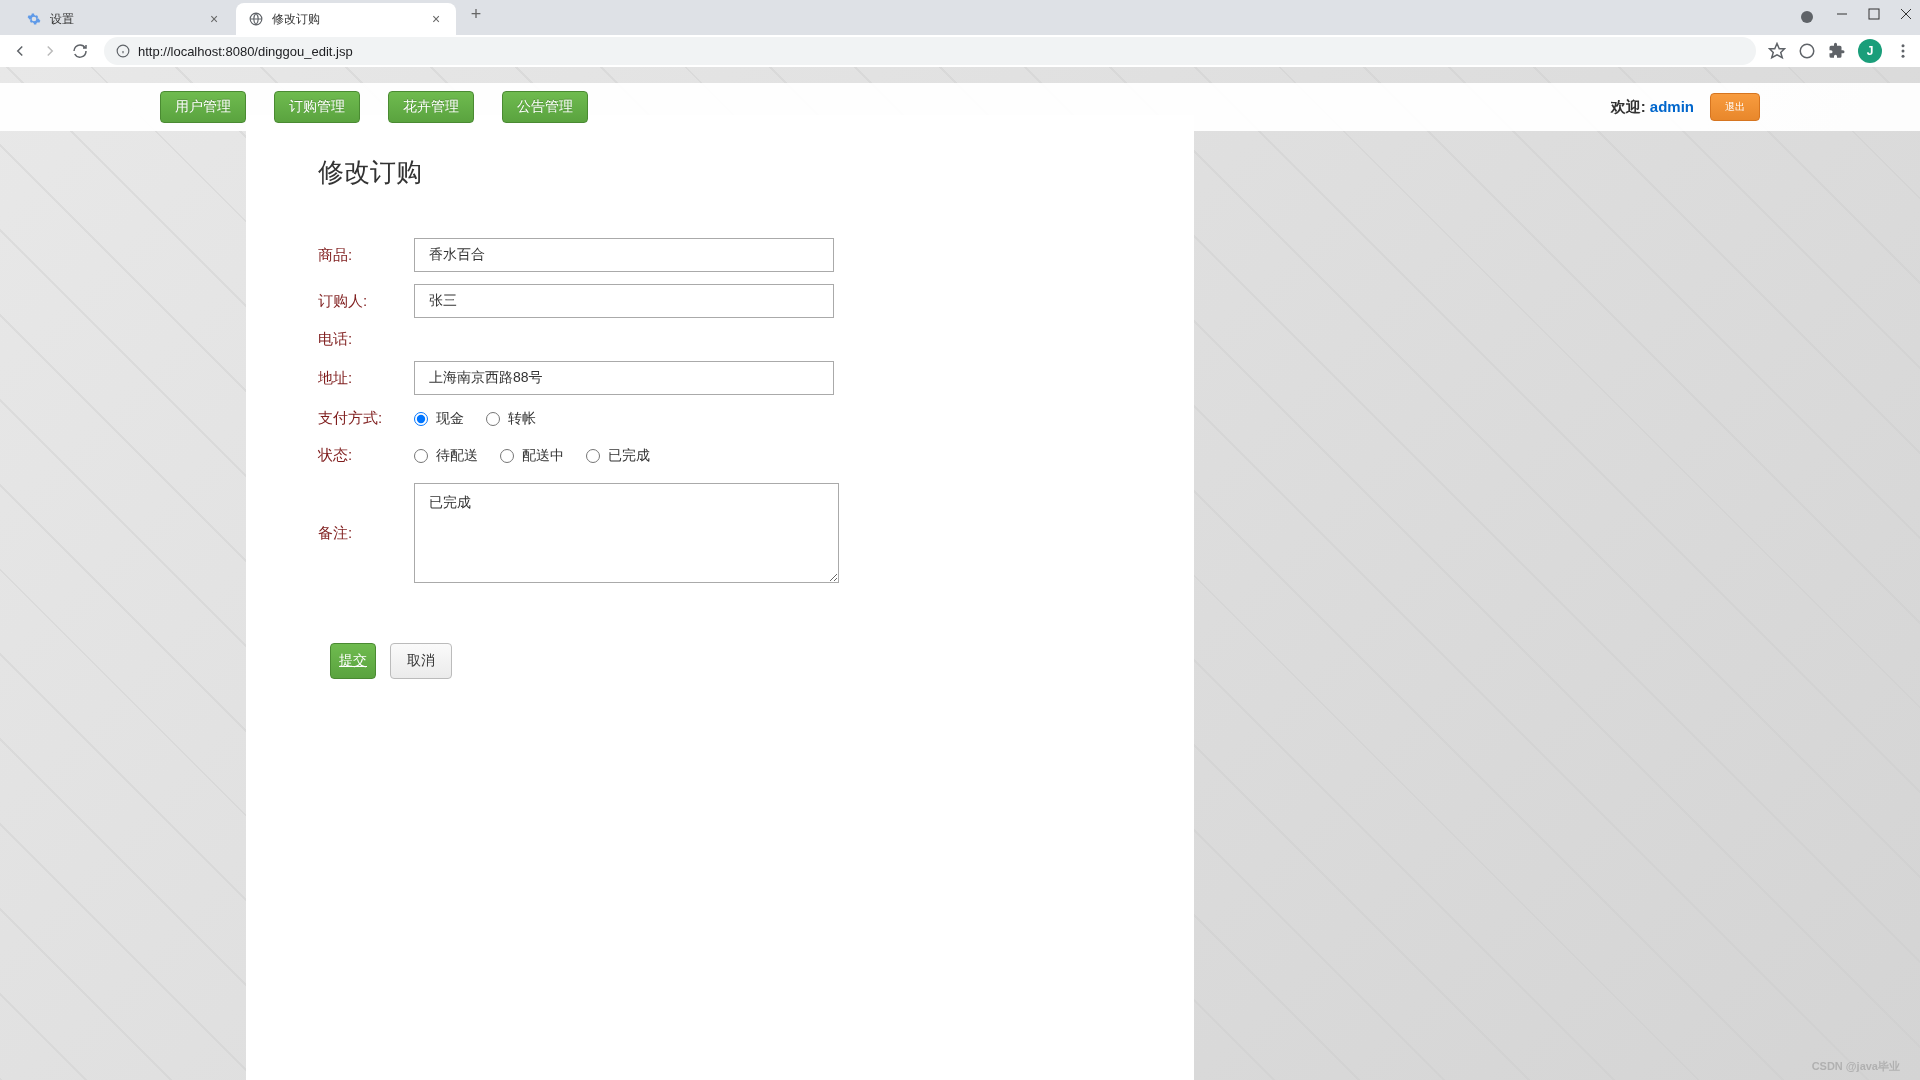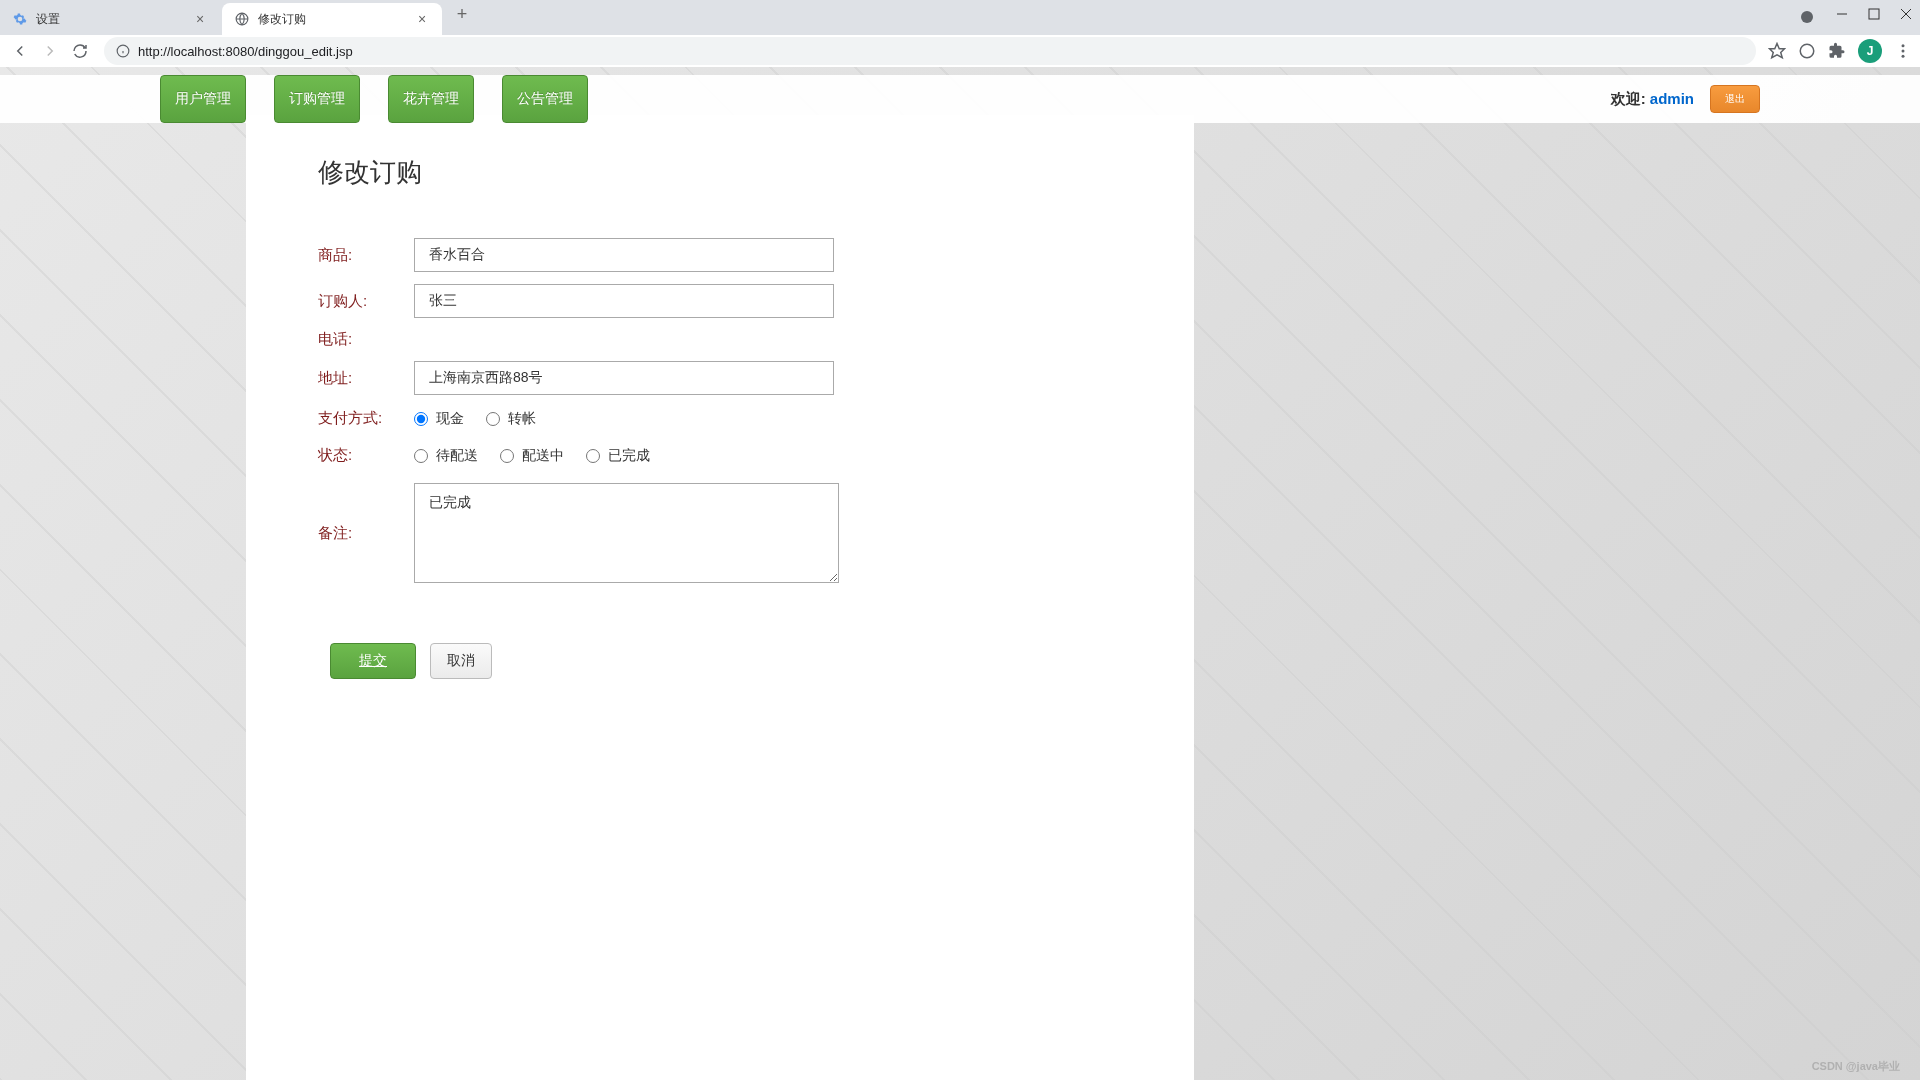--- a/index.html
+++ b/index.html
@@ -1,39 +1,39 @@
 <!DOCTYPE html>
 <html><head>
   <meta charset="utf-8">
   <style>
     * { margin: 0; padding: 0; box-sizing: border-box; }
     body { font-family: "Microsoft YaHei", Arial, sans-serif; font-size: 14px; background: #f5f5f5; }
     
     
     .browser-chrome { background: #dee1e6; height: 67px; display: flex; flex-direction: column; }
-    .tab-bar { display: flex; align-items: flex-start; height: 35px; padding-left: 0; }
+    .tab-bar { display: flex; align-items: flex-start; height: 35px; padding-left: 14px; }
     .tab { display: flex; align-items: center; background: #fff; border-radius: 8px 8px 0 0; padding: 0 12px; height: 32px; margin-top: 3px; margin-right: 2px; min-width: 220px; position: relative; }
     .tab.inactive { background: #dee1e6; }
     .tab-icon { width: 16px; height: 16px; margin-right: 8px; display: flex; align-items: center; justify-content: center; }
     .tab-title { flex: 1; font-size: 12px; color: #333; }
     .tab-close { width: 16px; height: 16px; display: flex; align-items: center; justify-content: center; color: #666; font-size: 14px; }
     .tab-add { width: 28px; height: 28px; display: flex; align-items: center; justify-content: center; color: #666; font-size: 18px; margin-left: 4px; }
     .window-controls { position: absolute; right: 8px; top: 8px; display: flex; gap: 20px; }
     .nav-bar { display: flex; align-items: center; height: 32px; background: #fff; padding: 16px 8px; gap: 6px; }
     .nav-icon { width: 24px; height: 24px; display: flex; align-items: center; justify-content: center; color: #5f6368; font-size: 16px; }
     .url-bar { flex: 1; height: 28px; background: #f1f3f4; border-radius: 14px; display: flex; align-items: center; padding: 0 12px; margin: 0 6px; }
     .url-text { font-size: 13px; color: #202124; margin-left: 8px; }
     .toolbar-right { display: flex; align-items: center; gap: 12px; }
     .profile-badge { width: 24px; height: 24px; border-radius: 50%; background: #1a9e7a; color: #fff; display: flex; align-items: center; justify-content: center; font-size: 12px; font-weight: bold; }
     
     
     .page-wrapper { position: relative; height: calc(1080px - 67px); background: linear-gradient(135deg, #e8e8e8 0%, #d4d4d4 100%); }
     .bg-decoration { position: absolute; inset: 0; opacity: 0.4; background: repeating-linear-gradient(45deg, #ccc 0, #ccc 2px, transparent 2px, transparent 60px); }
     
-    .top-nav { position: absolute; left: 0; right: 0; top: 8px; height: 48px; background: rgba(255,255,255,0.95); display: flex; padding: 0 160px; z-index: 5; }
+    .top-nav { position: absolute; left: 0; right: 0; top: 16px; height: 48px; background: rgba(255,255,255,0.95); display: flex; align-items: center; padding: 0 160px; z-index: 5; }
     .nav-btn { background: linear-gradient(#6fbb4f, #5aa33f); color: #fff; border: 1px solid #4a8a32; border-radius: 4px; padding: 6px 14px; margin-right: 28px; font-size: 14px; cursor: pointer; text-shadow: 0 -1px 0 rgba(0,0,0,0.2); }
     .nav-right { margin-left: auto; display: flex; align-items: center; gap: 16px; }
     .welcome-text { font-size: 15px; font-weight: bold; color: #333; }
     .welcome-user { color: #0066cc; }
     .logout-btn { background: linear-gradient(#f89c3f, #e8872b); color: #fff; border: 1px solid #d67520; border-radius: 4px; padding: 6px 14px; font-size: 10px; cursor: pointer; }
     
     .content-panel { position: absolute; left: 246px; top: 48px; width: 948px; bottom: 0; background: #fff; padding: 40px 72px; z-index: 4; }
     .page-title { font-size: 26px; font-weight: normal; color: #333; margin-bottom: 48px; }
     
     .form-row { display: flex; align-items: center; margin-bottom: 12px; }
@@ -41,21 +41,21 @@
     .form-input { width: 420px; height: 34px; border: 1px solid #aaa; padding: 0 14px; font-size: 14px; color: #333; background: #fff; }
     .form-row.radio-row { margin-bottom: 18px; margin-top: 14px; }
     .radio-group { display: flex; align-items: center; gap: 10px; }
     .radio-item { display: flex; align-items: center; gap: 8px; margin-right: 12px; }
     .radio-item input { width: 14px; height: 14px; }
     .radio-item label { font-size: 14px; color: #333; }
     .form-textarea { width: 425px; height: 100px; border: 1px solid #aaa; padding: 10px 14px; font-size: 14px; color: #333; resize: both; font-family: inherit; }
     .form-row.textarea-row { align-items: center; margin-top: 6px; }
     
     .form-actions { margin-top: 60px; display: flex; gap: 14px; margin-left: 12px; }
-    .btn-submit { background: linear-gradient(#6fbb4f, #5aa33f); color: #fff; border: 1px solid #4a8a32; border-radius: 4px; padding: 8px 28px; font-size: 14px; cursor: pointer; text-decoration: underline; }
+    .btn-submit { background: linear-gradient(#6fbb4f, #5aa33f); color: #fff; border: 1px solid #4a8a32; border-radius: 4px; padding: 8px 8px; font-size: 14px; cursor: pointer; text-decoration: underline; }
     .btn-cancel { background: linear-gradient(#fafafa, #ebebeb); color: #333; border: 1px solid #bbb; border-radius: 4px; padding: 8px 16px; font-size: 14px; cursor: pointer; }
     
     .watermark { position: absolute; right: 20px; bottom: 6px; font-size: 11px; color: #999; opacity: 0.6; z-index: 10; font-weight: bold; }
     
     svg { display: block; }
   </style>
 </head>
 <body>
 
 <div class="browser-chrome">

